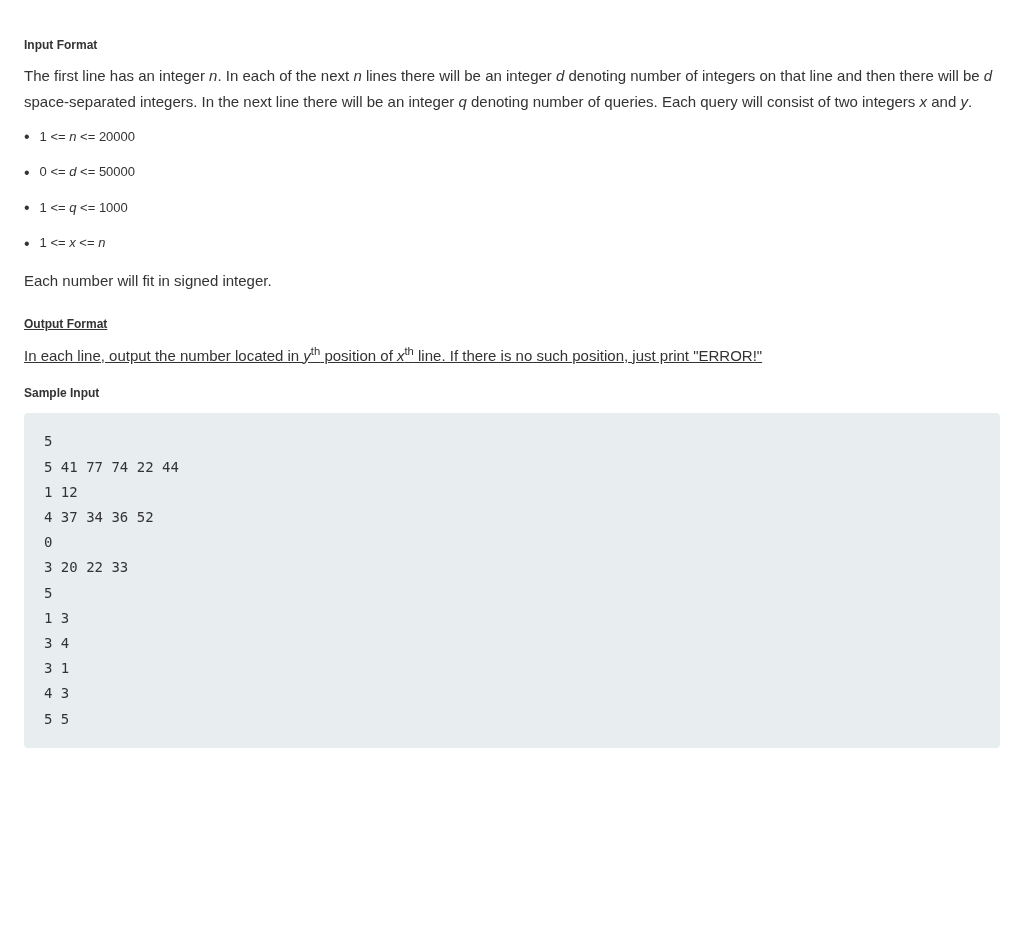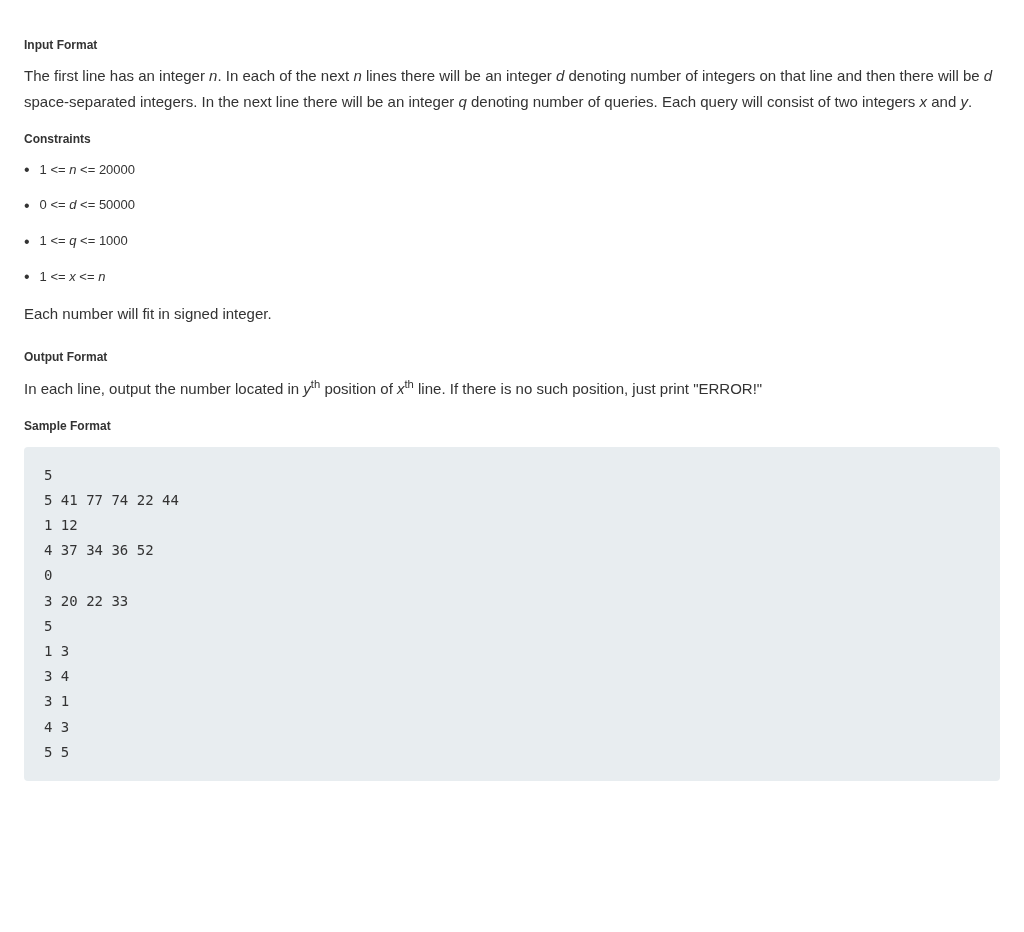--- a/index.html
+++ b/index.html
@@ -83,21 +83,20 @@
 <body>
 
 <div>
   <div class="section-title">Input Format</div>
   <p class="paragraph">
     The first line has an integer <em>n</em>. In each of the next <em>n</em> lines there will be an integer <em>d</em> denoting number of integers on that line and then there will be <em>d</em> space-separated integers. In the next line there will be an integer <em>q</em> denoting number of queries. Each query will consist of two integers <em>x</em> and <em>y</em>.
   </p>
 </div>
 
 <div>
-  <div class="section-title">Constraints</div>
   <ul class="constraints-list">
     <li>
       <span class="bullet">•</span>
       <span class="constraint-text">1 &lt;= <em>n</em> &lt;= 20000</span>
     </li>
     <li>
       <span class="bullet">•</span>
       <span class="constraint-text">0 &lt;= <em>d</em> &lt;= 50000</span>
     </li>
     <li>
@@ -108,29 +107,29 @@
       <span class="bullet">•</span>
       <span class="constraint-text">1 &lt;= <em>x</em> &lt;= <em>n</em></span>
     </li>
   </ul>
 </div>
 
 <div>
   <p class="note-text">Each number will fit in signed integer.</p>
 </div>
 
-<div style="">
+<div style=" text-decoration: underline;">
   <div class="section-title">Output Format</div>
   <p class="paragraph">
     In each line, output the number located in <em>y</em><sup>th</sup> position of <em>x</em><sup>th</sup> line. If there is no such position, just print "ERROR!"
   </p>
 </div>
 
 <div style="margin-top: 14px;">
-  <div class="section-title">Sample Format</div>
+  <div class="section-title">Sample Input</div>
   <div class="code-block">
     <pre>5
 5 41 77 74 22 44
 1 12
 4 37 34 36 52
 0
 3 20 22 33
 5
 1 3
 3 4

